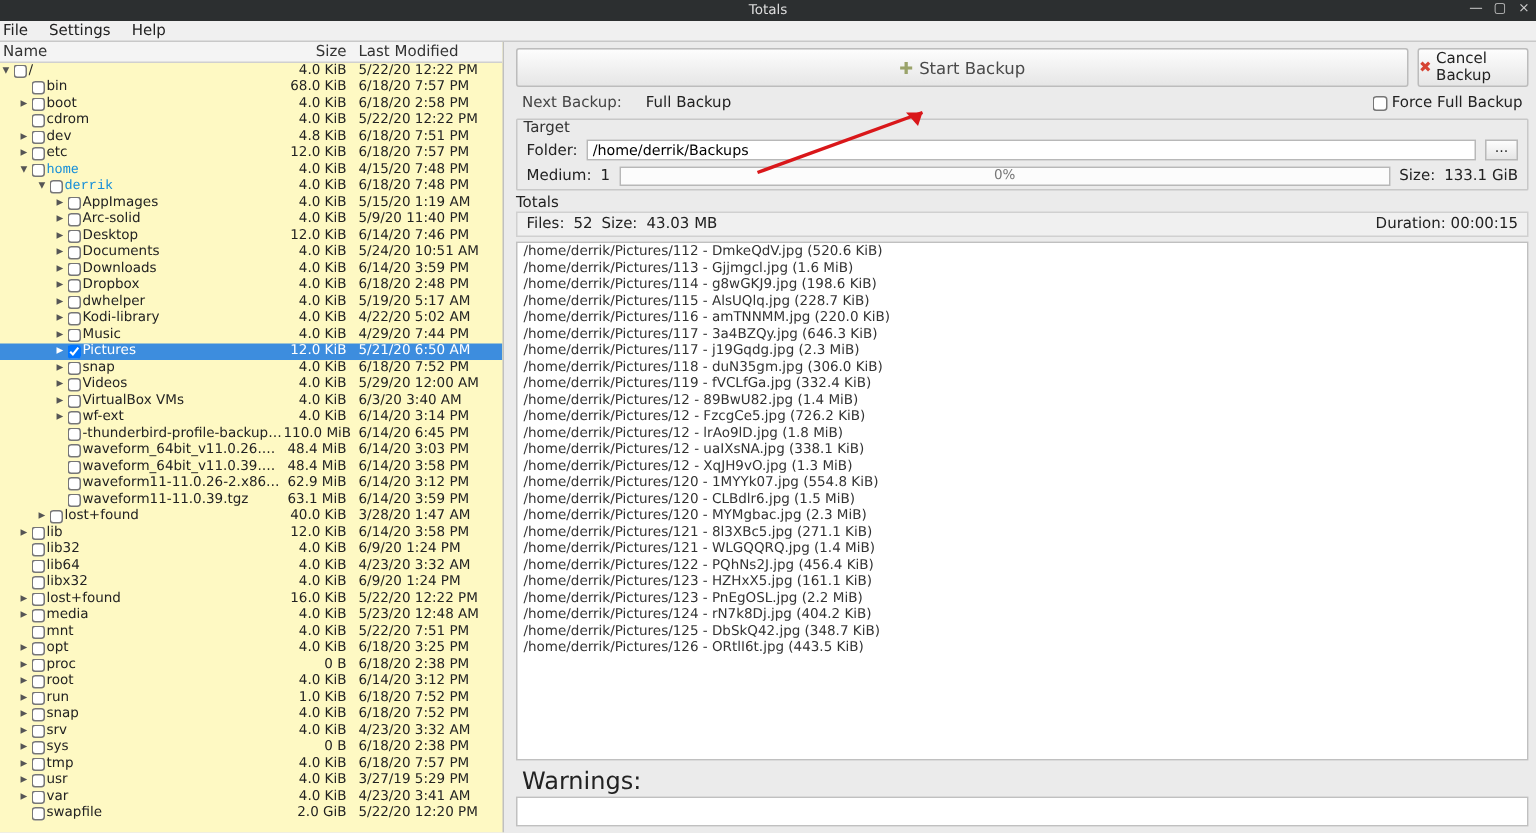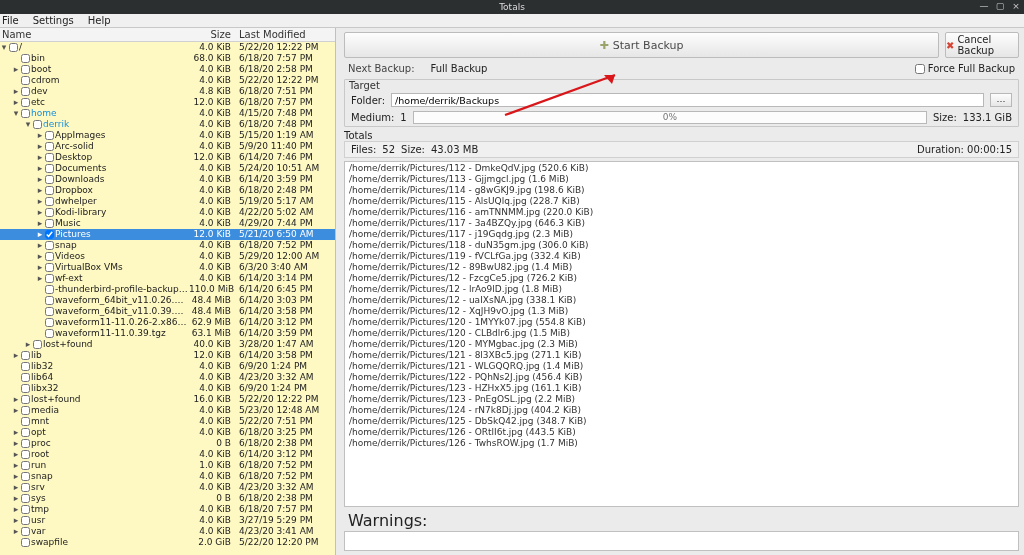--- a/index.html
+++ b/index.html
@@ -26,21 +26,21 @@
   .tree-head .col-date { width: 98px; padding-left: 2px; }
 
   .tree-body { flex: 1; overflow-y: auto; }
   .tree-row { display: flex; align-items: center; font-size: 9px; height: 11px; line-height: 11px; white-space: nowrap; }
   .tree-row.sel { background: #3d8dde; color: #fff; }
   .tree-row .indent { display: inline-block; }
   .tree-row .tw { width: 8px; text-align: center; color: #555; display:inline-block; }
   .tree-row.sel .tw { color:#fff; }
   .tree-row .chk { width: 9px; height: 9px; margin: 0 1px; }
   .tree-row .nm { flex: 1; overflow: hidden; text-overflow: ellipsis; }
-  .tree-row .nm.blue { color: #168ed9; }
+  .tree-row .nm.blue { color: #168ed9; font-family: Liberation Mono, monospace; }
   .tree-row .sz { width: 48px; text-align: right; padding-right: 6px; }
   .tree-row .dt { width: 98px; padding-left: 2px; }
 
   
   .topbuttons { display: flex; gap: 6px; }
   .btn-start { flex: 1; height: 26px; background: linear-gradient(#fdfdfd,#e6e6e6); border: 1px solid #bcbcbc; border-radius: 2px; display: flex; align-items: center; justify-content: center; gap: 4px; font-size: 11px; color: #4a4a4a; cursor: pointer; }
   .btn-start .plus { color:#9aa36a; font-weight:bold; }
   .btn-cancel { width: 74px; height: 26px; background: linear-gradient(#fdfdfd,#e6e6e6); border: 1px solid #bcbcbc; border-radius: 2px; display: flex; align-items: center; justify-content: center; gap: 3px; font-size: 10px; cursor: pointer; }
   .btn-cancel .x { color:#d64433; font-weight:bold; }
 
@@ -537,21 +537,20 @@
         <div>/home/derrik/Pictures/120 - CLBdlr6.jpg (1.5 MiB)</div>
         <div>/home/derrik/Pictures/120 - MYMgbac.jpg (2.3 MiB)</div>
         <div>/home/derrik/Pictures/121 - 8l3XBc5.jpg (271.1 KiB)</div>
         <div>/home/derrik/Pictures/121 - WLGQQRQ.jpg (1.4 MiB)</div>
         <div>/home/derrik/Pictures/122 - PQhNs2J.jpg (456.4 KiB)</div>
         <div>/home/derrik/Pictures/123 - HZHxX5.jpg (161.1 KiB)</div>
         <div>/home/derrik/Pictures/123 - PnEgOSL.jpg (2.2 MiB)</div>
         <div>/home/derrik/Pictures/124 - rN7k8Dj.jpg (404.2 KiB)</div>
         <div>/home/derrik/Pictures/125 - DbSkQ42.jpg (348.7 KiB)</div>
         <div>/home/derrik/Pictures/126 - ORtlI6t.jpg (443.5 KiB)</div>
-        <div>/home/derrik/Pictures/126 - TwhsROW.jpg (1.7 MiB)</div>
       </div>
 
     <div>
       <div class="warnlabel">Warnings:</div>
       <div class="warnbox"></div>
     </div>
   </div>
 </div>
 
 <div class="arrow">

